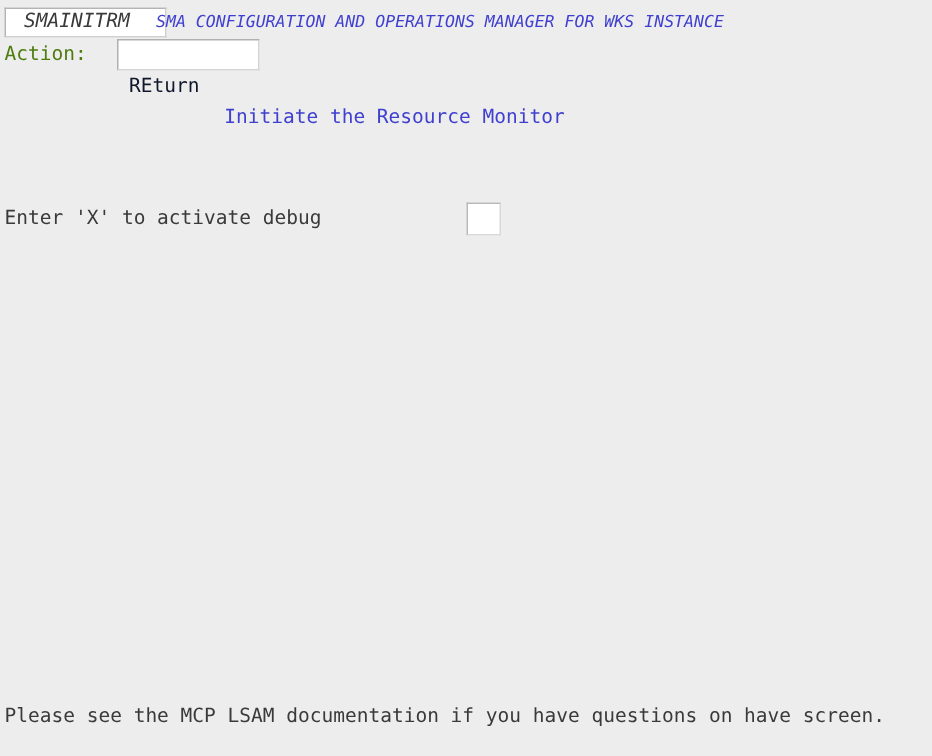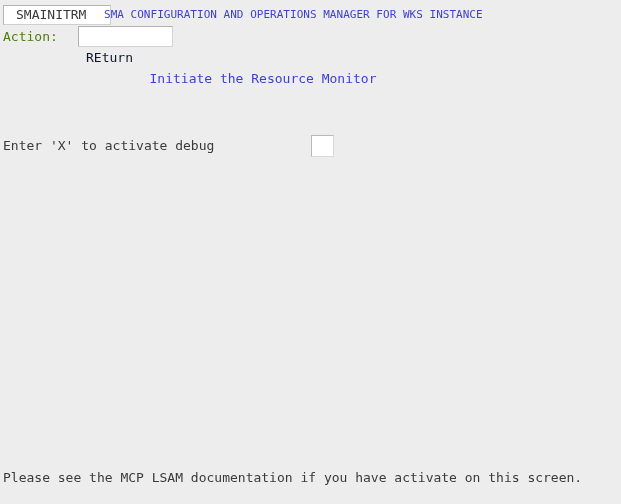--- a/index.html
+++ b/index.html
@@ -27,20 +27,21 @@
     background: #ededed;
   }
 
   
   .header-row {
     position: absolute;
     left: 0;
     top: 4px;
     width: 537px;
     height: 22px;
+    font-style: italic;
   }
 
   .screen-id-field {
     position: absolute;
     left: 3px;
     top: 1px;
     width: 108px;
     height: 20px;
     background: #ffffff;
     border: 1px solid #b4b4b4;
@@ -202,15 +203,15 @@
   <div class="panel-title">Initiate the Resource Monitor</div>
 
 
   <div class="prompt-row row-2">
     <div class="prompt-label">Enter 'X' to activate debug</div>
     <div class="prompt-field">
       
     </div>
   </div>
 
-  <div class="footer-message">Please see the MCP LSAM documentation if you have activate on this screen.</div>
+  <div class="footer-message">Please see the MCP LSAM documentation if you have questions on have screen.</div>
 
 </div>
 
 </body></html>

